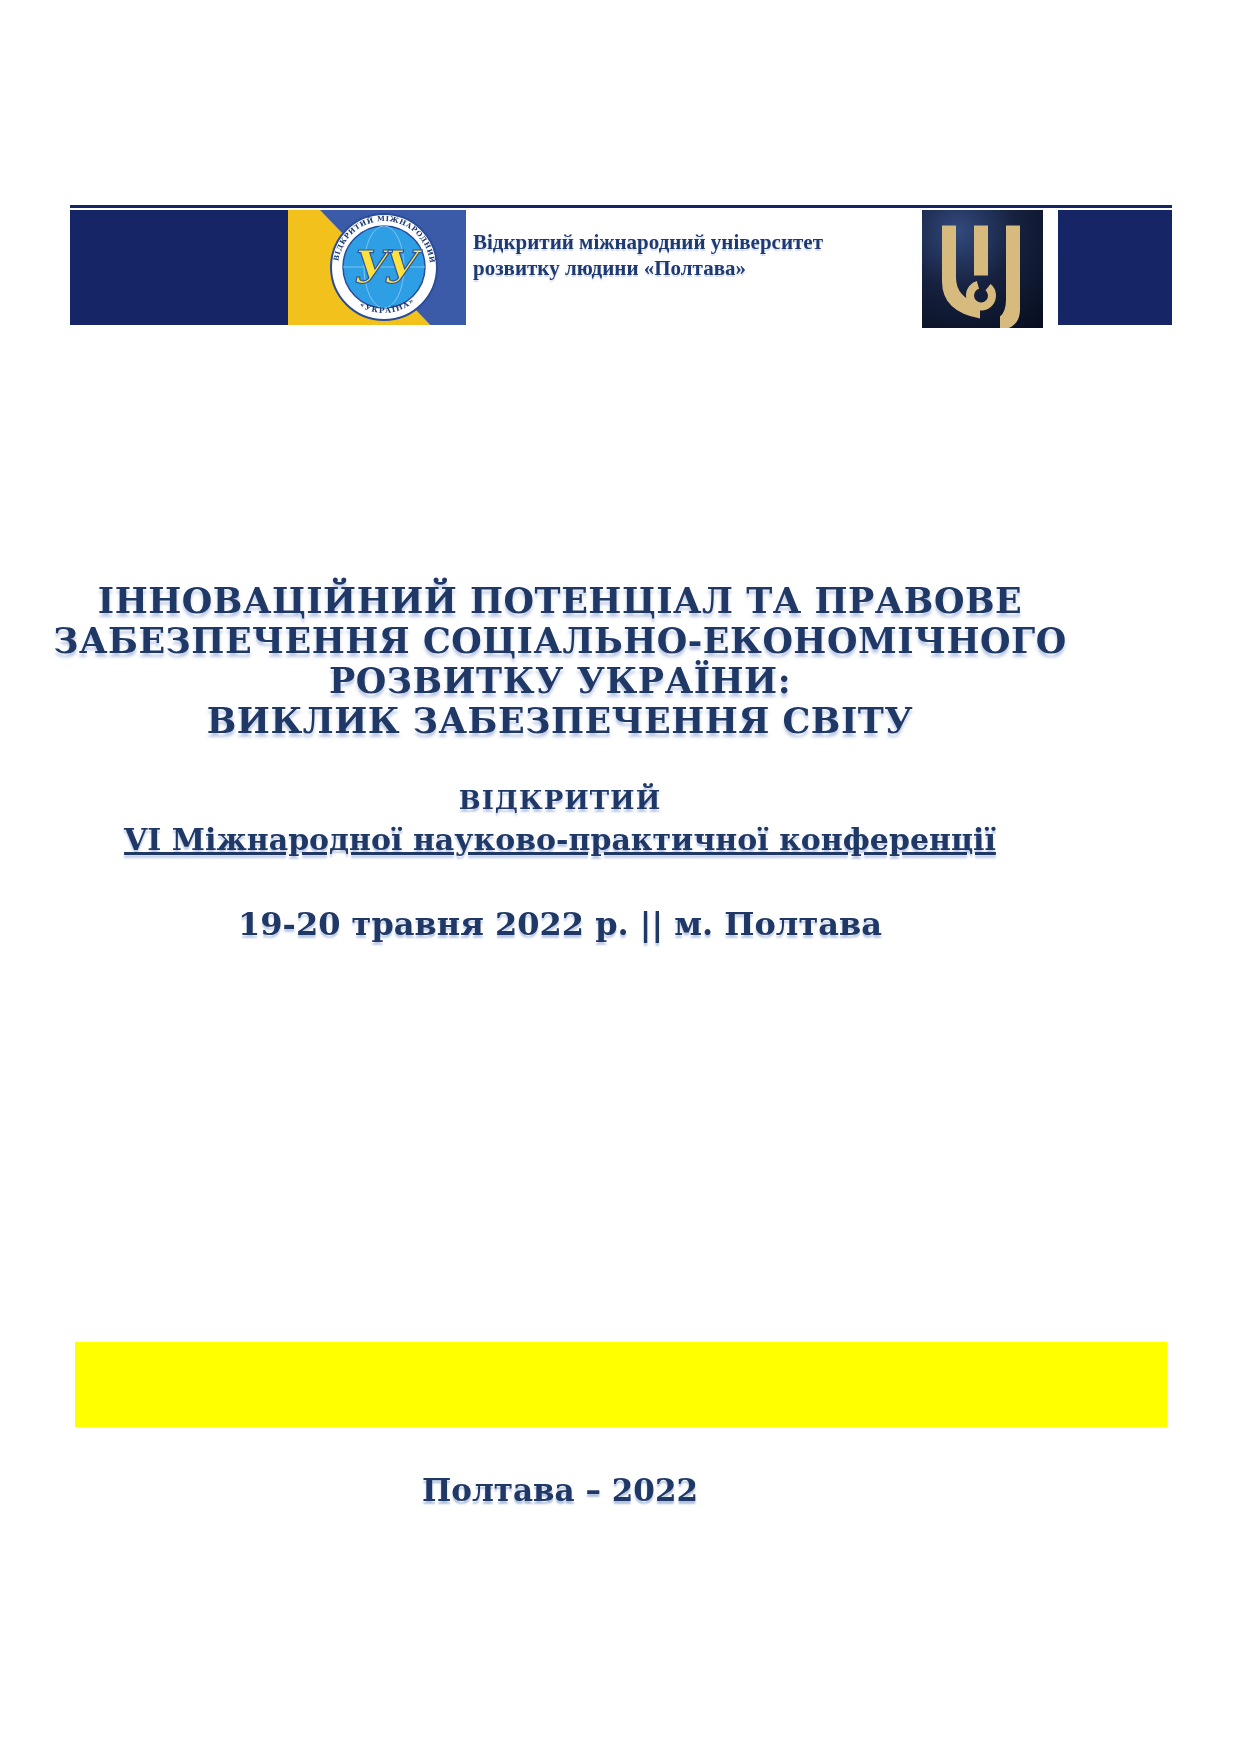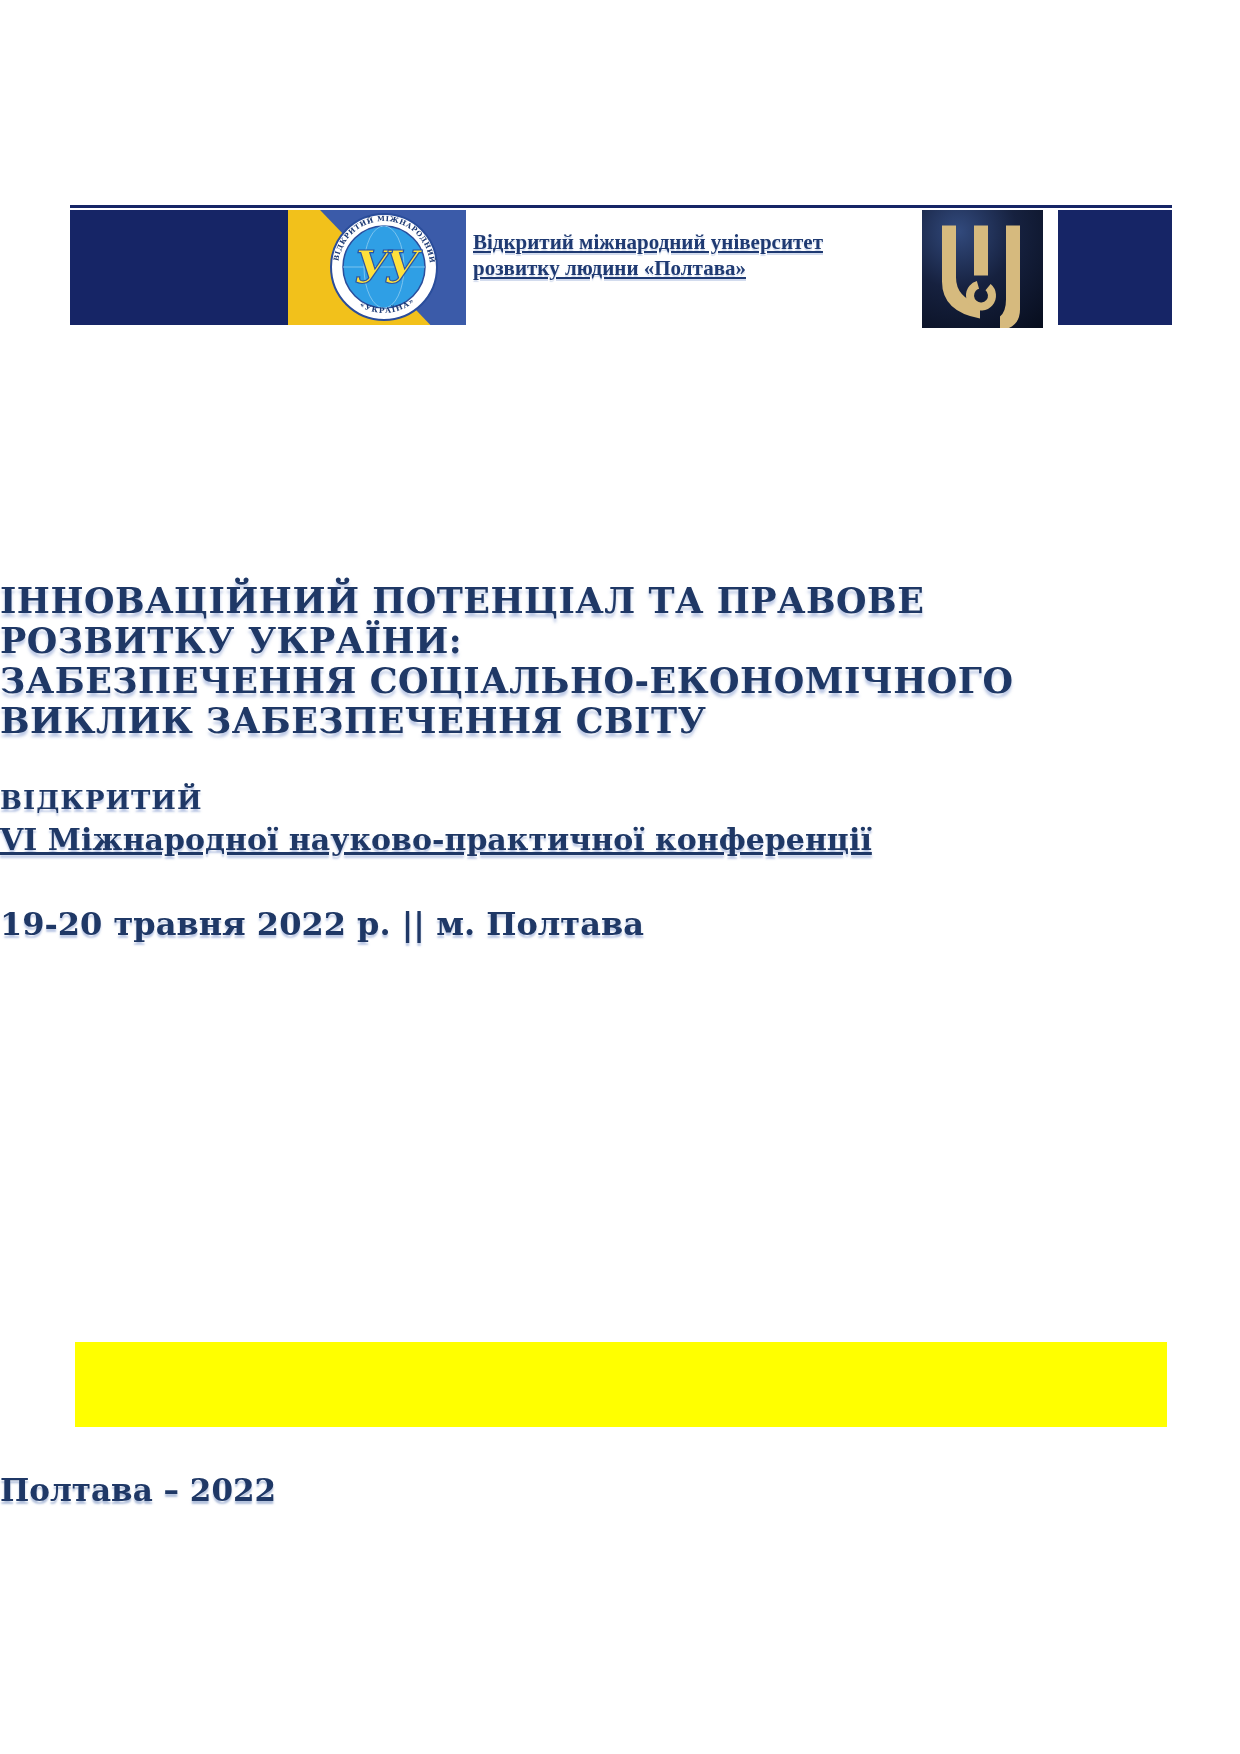--- a/index.html
+++ b/index.html
@@ -17,27 +17,26 @@
   .logo-square{position:absolute;left:218px;top:5px;width:178px;height:115px;background:var(--logo-blue,#3b5ba9);overflow:hidden;}
   .logo-diag{position:absolute;inset:0;background:var(--logo-yellow,#f2c11b);
     clip-path:polygon(0 0,18% 0,80% 100%,0 100%);}
   .emblem-svg{position:absolute;left:0;top:0;width:178px;height:115px;}
   .inst-text{
     position:absolute;left:403px;top:24px;width:440px;
     font-family:"Liberation Serif","DejaVu Serif",serif;
     font-weight:bold;font-size:21px;line-height:26px;color:var(--navy-text,#1f3a72);
     text-shadow:0 2px 1px rgba(130,155,205,0.35);
     white-space:nowrap;
-    text-decoration:underline;
   }
   .dark-square{position:absolute;left:852px;top:5px;width:121px;height:118px;
     background:radial-gradient(circle at 30% 18%, #324a7d 0%, #16213f 45%, #070d1d 100%);}
   .dark-square svg{position:absolute;left:0;top:0;width:100%;height:100%;}
   
-  .center-text{position:absolute;left:0;width:1120px;color:var(--title-text,#1f3866);font-weight:bold;}
+  .center-text{position:absolute;left:0;width:1120px;text-align:center;color:var(--title-text,#1f3866);font-weight:bold;}
   .title-group{top:581px;font-size:35px;line-height:40px;letter-spacing:0.5px;
     text-shadow:0 4px 3px rgba(125,150,205,0.5);}
   .materials{top:784px;font-size:26px;line-height:32px;letter-spacing:1px;
     text-shadow:0 3px 2px rgba(125,150,205,0.5);}
   .conference{top:822px;font-size:30px;line-height:36px;
     text-shadow:0 3px 2px rgba(125,150,205,0.5);text-decoration:underline;}
   .dateline{top:906px;font-size:32px;line-height:36px;
     text-shadow:0 3px 2px rgba(125,150,205,0.5);}
   
   .yellow-band{position:absolute;left:75px;top:1342px;width:1092px;height:85px;background:var(--band-yellow,#ffff00);}
@@ -88,22 +87,22 @@
         </g>
         <circle cx="59" cy="84" r="11" fill="none" stroke="#d6ba7e" stroke-width="8" stroke-dasharray="58 12" transform="rotate(-50 59 84)"></circle>
       </svg>
     </div>
 
     <div class="hblock right"></div>
   </div>
 
   <div class="center-text title-group">
     <div>ІННОВАЦІЙНИЙ ПОТЕНЦІАЛ ТА ПРАВОВЕ</div>
+    <div>ЗАБЕЗПЕЧЕННЯ СОЦІАЛЬНО-ЕКОНОМІЧНОГО</div>
     <div>РОЗВИТКУ УКРАЇНИ:</div>
-    <div>ЗАБЕЗПЕЧЕННЯ СОЦІАЛЬНО-ЕКОНОМІЧНОГО</div>
     <div>ВИКЛИК ЗАБЕЗПЕЧЕННЯ СВІТУ</div>
   </div>
 
   <div class="center-text materials">ВІДКРИТИЙ</div>
   <div class="center-text conference">VI Міжнародної науково-практичної конференції</div>
   <div class="center-text dateline">19-20 травня 2022 р. || м. Полтава</div>
 
   <div class="yellow-band"></div>
   <div class="center-text imprint">Полтава – 2022</div>
 

